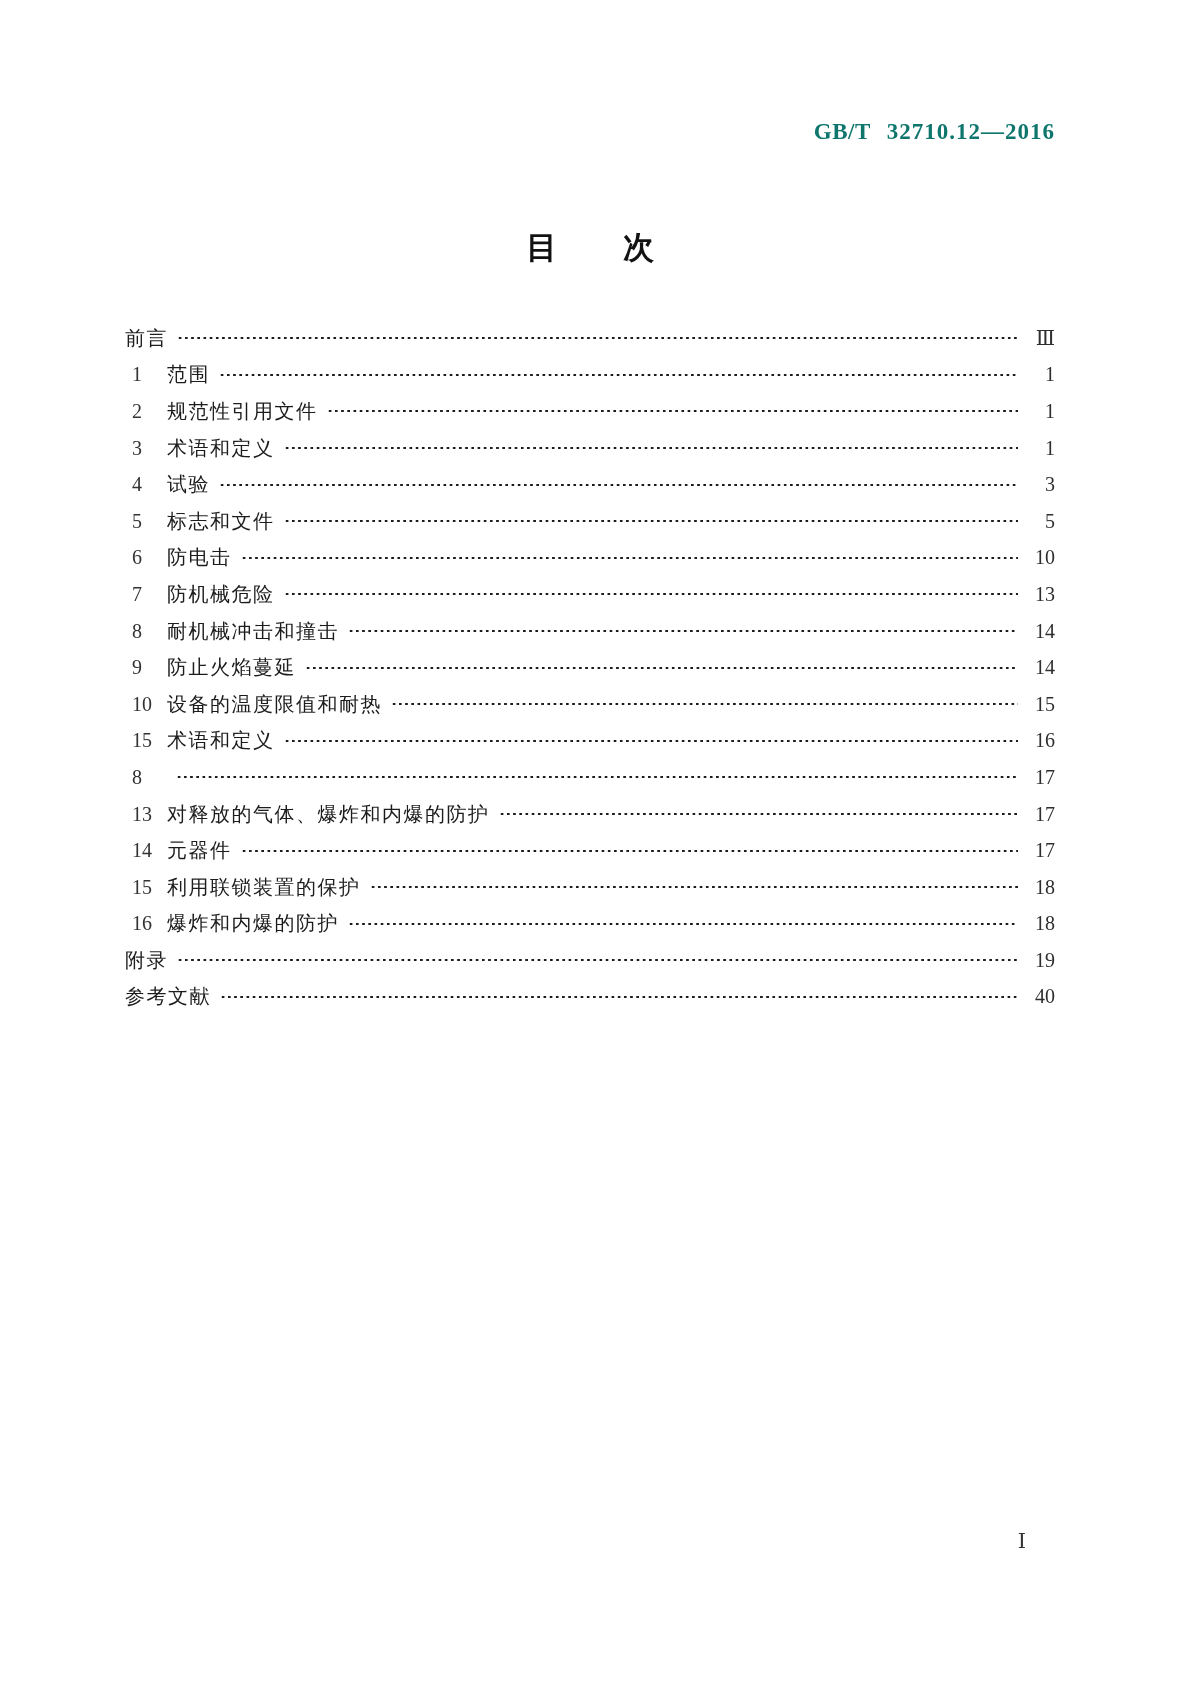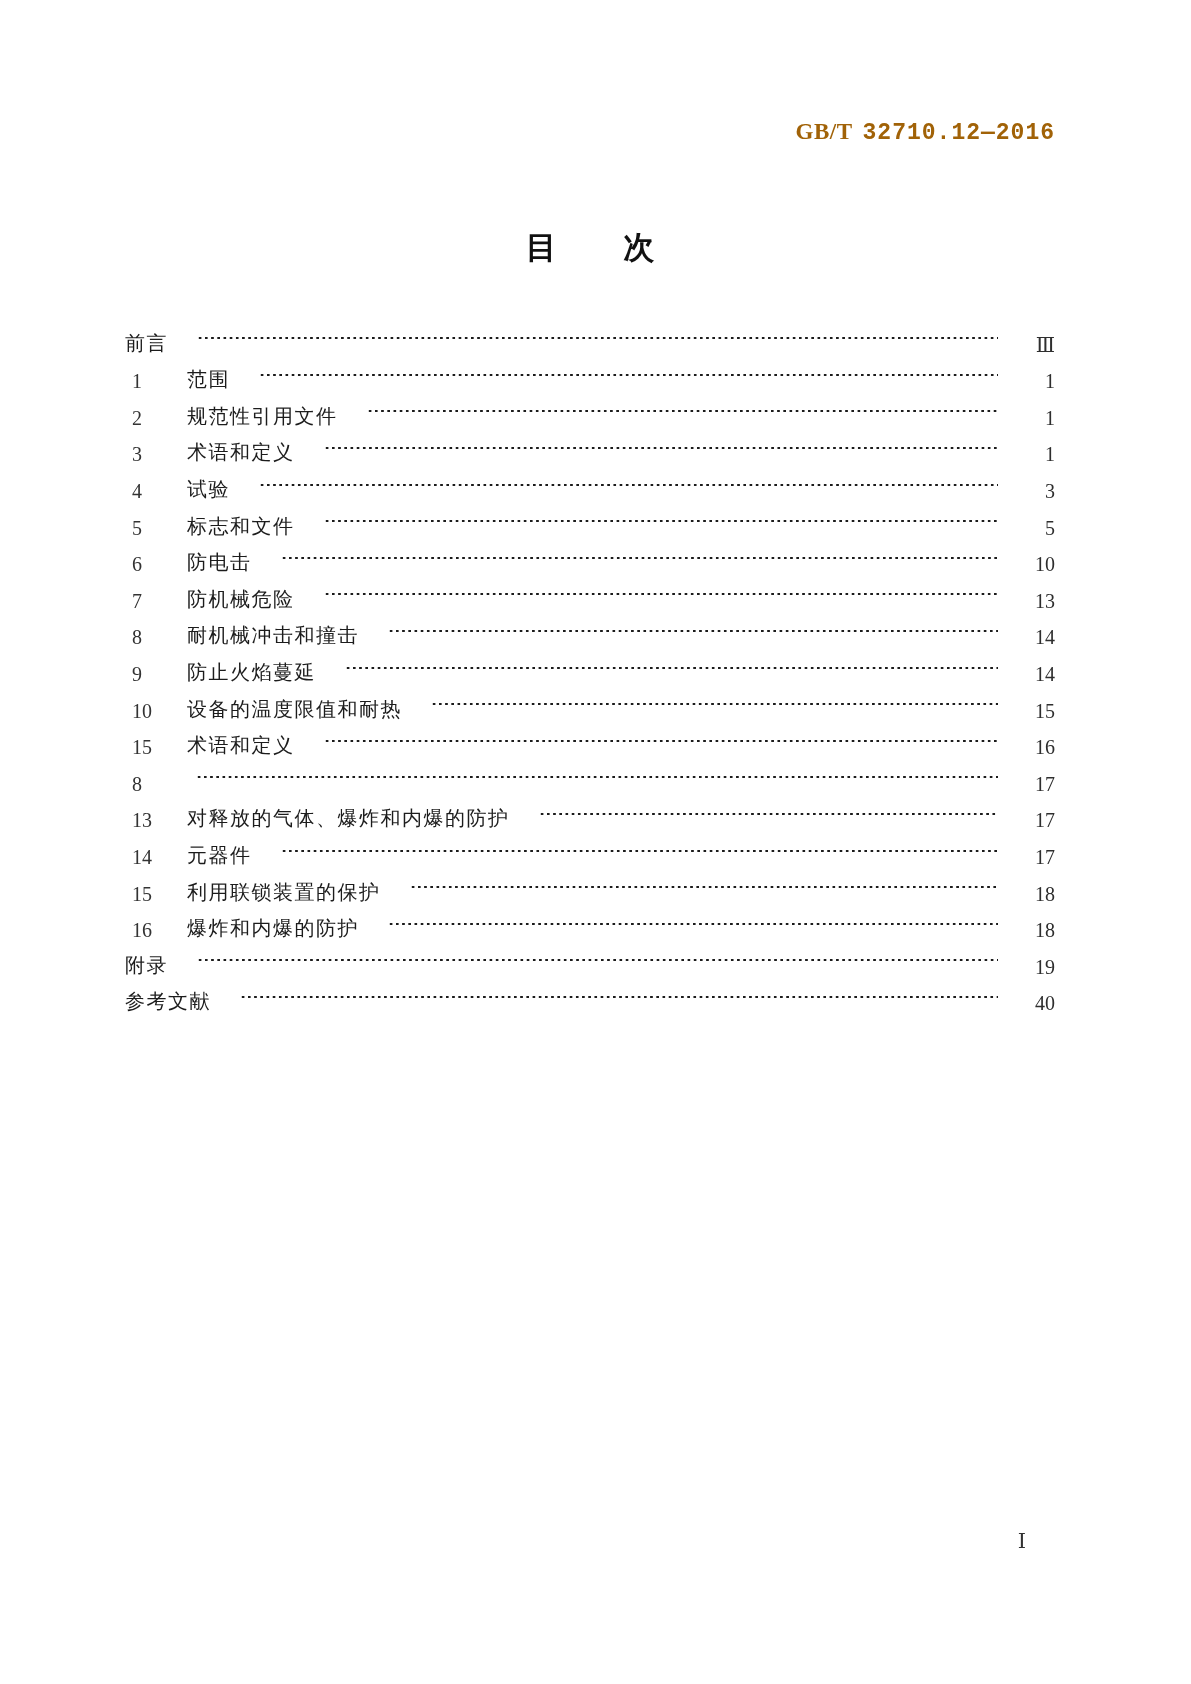--- a/index.html
+++ b/index.html
@@ -12,58 +12,57 @@
     overflow: hidden;
   }
   .page { position: absolute; inset: 0; background: #ffffff; }
 
   .header-code {
     position: absolute;
     top: 119px;
     right: 136px;
     display: flex;
     align-items: baseline;
-    gap: 10px;
+    gap: 16px;
     font-size: 23px;
     font-weight: bold;
-    color: #a16207;
+    color: #0f766e;
     letter-spacing: 0.5px;
   }
   .header-code .code-number {
-    font-family: Liberation Mono, monospace;
+    font-family: Liberation Serif, serif;
     font-weight: 600;
     letter-spacing: 1px;
   }
 
   .doc-title {
     position: absolute;
     top: 227px;
     left: 125px;
     width: 930px;
     text-align: center;
-    font-family: Liberation Sans, sans-serif;
+    font-family: Liberation Serif, serif;
     font-size: 31px;
     font-weight: bold;
     color: #111;
     word-spacing: 58px;
     white-space: pre;
   }
 
   .toc {
     position: absolute;
     left: 125px;
     top: 320px;
     width: 930px;
   }
   .toc-row {
     display: flex;
-    align-items: flex-end;
+    align-items: center;
     height: 36.6px;
     font-size: 20px;
-    gap: 20px;
   }
   .toc-num {
     width: 42px;
     padding-left: 7px;
     box-sizing: border-box;
     flex: 0 0 auto;
     color: #333;
     font-size: 20px;
   }
   .toc-title {

